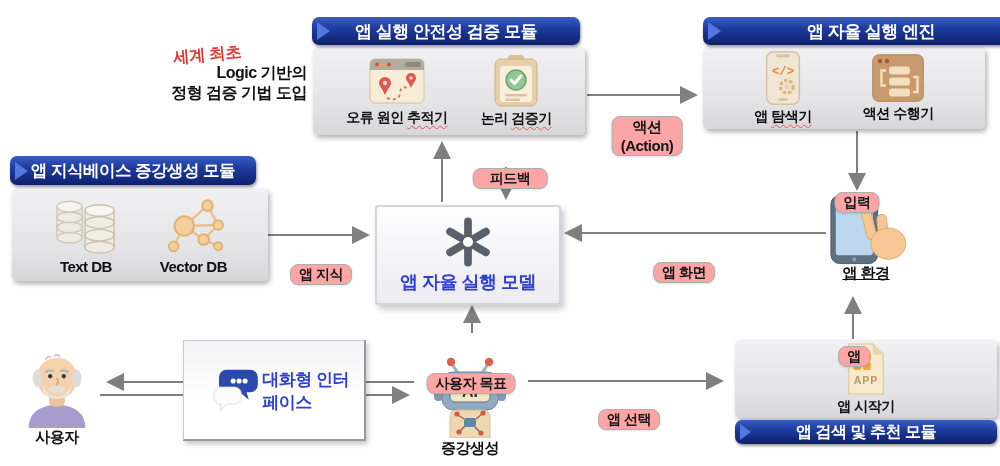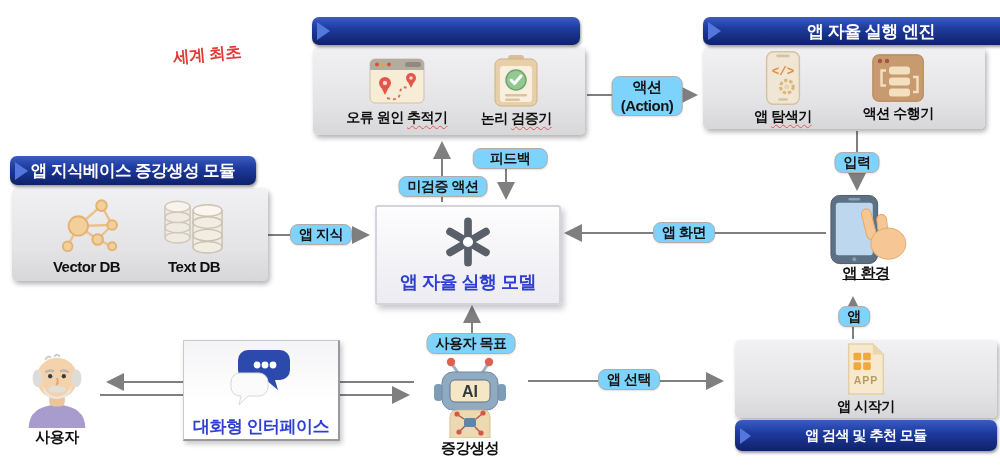--- a/index.html
+++ b/index.html
@@ -17,36 +17,36 @@
   .mbody{position:absolute;z-index:2;border-radius:5px;
          background:linear-gradient(180deg,#f1f1f3 0%,#e4e4e6 65%,#d7d7d9 100%);
          box-shadow:2px 3px 5px rgba(0,0,0,.3);
          display:flex;align-items:center;justify-content:space-evenly;}
   .mitem{display:flex;flex-direction:column;align-items:center;gap:3px;}
   .mitem .lbl{font-size:14px;font-weight:bold;color:#0f0f0f;white-space:nowrap;letter-spacing:-0.5px;}
   .db .lbl{font-size:15px;}
   .sq{text-decoration-line:underline;text-decoration-style:wavy;text-decoration-color:#e2574c;
       text-decoration-thickness:1px;text-underline-offset:3px;}
   
-  .alabel{position:absolute;z-index:5;background:#7dd3fc;border:1.6px solid #adadad;border-radius:8px;
+  .alabel{position:absolute;z-index:5;background:#fca5a5;border:1.6px solid #adadad;border-radius:8px;
           padding:0 8px;font-size:14px;font-weight:bold;color:#151515;line-height:19px;
           white-space:nowrap;transform:translateX(-50%);box-shadow:0 1px 2px rgba(0,0,0,.12);
-          letter-spacing:-0.5px;text-align:center;}
+          letter-spacing:-0.5px;text-align:center;margin-top:40px;}
   
   .model-box{position:absolute;z-index:3;left:375px;top:205px;width:182px;height:96px;
              background:linear-gradient(180deg,#fdfdfe,#ececf1);
              border:2px solid #d4d4dc;border-radius:3px;
              box-shadow:3px 4px 6px rgba(0,0,0,.22);
              display:flex;flex-direction:column;align-items:center;justify-content:center;gap:2px;}
   .model-box .mtext{font-size:18px;font-weight:bold;color:#2f3fd3;letter-spacing:-0.5px;}
   .iface-box{position:absolute;z-index:3;left:183px;top:340px;width:154px;height:98px;
              background:linear-gradient(180deg,#f4f4f6,#ffffff 60%);
              border:1px solid #c9c9cf;border-right:2px solid #98989f;border-bottom:2px solid #98989f;
              box-shadow:2px 3px 5px rgba(0,0,0,.22);
-             display:flex;flex-direction:column;align-items:center;justify-content:flex-start;}
+             display:flex;flex-direction:row;align-items:center;justify-content:flex-start;padding-left:26px;}
   .iface-box .itext{font-size:17px;font-weight:bold;color:#2f3fd3;letter-spacing:-0.5px;margin-top:2px;}
   .node-svg{position:absolute;z-index:3;}
   .node-label{position:absolute;z-index:3;font-size:15px;font-weight:bold;color:#0f0f0f;
               transform:translateX(-50%);white-space:nowrap;letter-spacing:-0.5px;}
   .badge-red{position:absolute;z-index:4;left:173px;top:44px;color:#e03c36;font-weight:bold;
              font-size:16.5px;transform:rotate(-5deg);letter-spacing:-0.5px;}
   .ann-black{position:absolute;z-index:4;left:140px;top:63px;width:167px;text-align:right;
              font-weight:bold;font-size:16px;color:#111;line-height:20px;letter-spacing:-0.5px;}
 </style>
 </head>
@@ -69,23 +69,28 @@
       <path d="M826,233 H566" marker-end="url(#ah)"></path>
       <path d="M853,339 V298" marker-end="url(#ah)"></path>
       <path d="M472,333 V307" marker-end="url(#ah)"></path>
       <path d="M414,382 H108" marker-end="url(#ah)"></path>
       <path d="M100,395 H408" marker-end="url(#ah)"></path>
       <path d="M528,381 H722" marker-end="url(#ah)"></path>
     </g>
   </svg>
 
   <div class="badge-red">세계 최초</div>
+  <div class="ann-black">
+    <div>Logic 기반의</div>
+    <div>정형 검증 기법 도입</div>
+  </div>
 
   <div class="mhead" style="left:312px;top:17px;width:268px;height:28px;">
     <span class="chev"></span>
+    <span>앱 실행 안전성 검증 모듈</span>
   </div>
   <div class="mbody" style="left:313px;top:47px;width:272px;height:88px;">
     <div class="mitem">
       <svg width="56" height="50" viewBox="0 0 56 50">
         <rect x="1" y="3" width="54" height="44" rx="5" fill="#f7ecd6" stroke="#cfc2a8"></rect>
         <path d="M1,8 a5,5 0 0 1 5,-5 h44 a5,5 0 0 1 5,5 v6 h-54 z" fill="#b3ada1"></path>
         <circle cx="8" cy="8.5" r="2" fill="#d84f3f"></circle>
           <circle cx="14" cy="8.5" r="2" fill="#e2a23c"></circle>
           <circle cx="20" cy="8.5" r="2" fill="#d84f3f"></circle>
         <rect x="36" y="6" width="16" height="5" rx="2.5" fill="#8f8a80"></rect>
@@ -142,40 +147,20 @@
       </svg>
       <div class="lbl"><span>액션 수행기</span><span class="sq"></span></div>
     </div>
   </div>
 
   <div class="mhead" style="left:10px;top:156px;width:246px;height:29px;font-size:16.5px;">
     <span class="chev"></span>
     <span>앱 지식베이스 증강생성 모듈</span>
   </div>
   <div class="mbody" style="left:12px;top:188px;width:256px;height:93px;">
-    <div class="mitem db">
-      <svg width="66" height="60" viewBox="0 0 66 62">
-        <g stroke="#ecc089" stroke-width="2.5">
-          <path d="M24,32 L48,11"></path>
-            <path d="M24,32 L59,31"></path>
-            <path d="M24,32 L44,46"></path>
-            <path d="M24,32 L13,53"></path>
-          <path d="M48,11 L59,31"></path>
-            <path d="M44,46 L59,31"></path>
-            <path d="M44,46 L59,53"></path>
-        </g>
-        <circle cx="24" cy="32" r="10" fill="#f3cf9b" stroke="#e3b271" stroke-width="2"></circle>
-        <circle cx="48" cy="11" r="5.5" fill="#f3cf9b" stroke="#e3b271" stroke-width="2"></circle>
-        <circle cx="59" cy="31" r="5" fill="#f3cf9b" stroke="#e3b271" stroke-width="2"></circle>
-        <circle cx="44" cy="46" r="5.5" fill="#f3cf9b" stroke="#e3b271" stroke-width="2"></circle>
-        <circle cx="13" cy="53" r="5" fill="#f3cf9b" stroke="#e3b271" stroke-width="2"></circle>
-        <circle cx="59" cy="53" r="4.2" fill="#f3cf9b" stroke="#e3b271" stroke-width="2"></circle>
-      </svg>
-      <div class="lbl"><span>Vector DB</span></div>
-    </div>
     <div class="mitem db">
       <svg width="66" height="60" viewBox="0 0 66 62">
         <g fill="#f0ebe2" stroke="#cfc8ba" stroke-width="1.5">
           <path d="M3,12 h26 v32 h-26 z" stroke="none"></path>
           <ellipse cx="16" cy="44" rx="13" ry="5.5"></ellipse>
             <ellipse cx="16" cy="33.5" rx="13" ry="5.5"></ellipse>
           <ellipse cx="16" cy="23" rx="13" ry="5.5"></ellipse>
             <ellipse cx="16" cy="12" rx="13" ry="5.5" fill="#f8f4ed"></ellipse>
           <path d="M3,12 v32 M29,12 v32" fill="none"></path>
         </g>
@@ -183,20 +168,40 @@
           <path d="M32,16 h30 v38 h-30 z" stroke="none"></path>
           <ellipse cx="47" cy="54" rx="15" ry="6"></ellipse>
             <ellipse cx="47" cy="41.5" rx="15" ry="6"></ellipse>
           <ellipse cx="47" cy="28.5" rx="15" ry="6"></ellipse>
             <ellipse cx="47" cy="16" rx="15" ry="6" fill="#faf6ef"></ellipse>
           <path d="M32,16 v38 M62,16 v38" fill="none"></path>
         </g>
       </svg>
       <div class="lbl"><span>Text DB</span></div>
     </div>
+    <div class="mitem db">
+      <svg width="66" height="60" viewBox="0 0 66 62">
+        <g stroke="#ecc089" stroke-width="2.5">
+          <path d="M24,32 L48,11"></path>
+            <path d="M24,32 L59,31"></path>
+            <path d="M24,32 L44,46"></path>
+            <path d="M24,32 L13,53"></path>
+          <path d="M48,11 L59,31"></path>
+            <path d="M44,46 L59,31"></path>
+            <path d="M44,46 L59,53"></path>
+        </g>
+        <circle cx="24" cy="32" r="10" fill="#f3cf9b" stroke="#e3b271" stroke-width="2"></circle>
+        <circle cx="48" cy="11" r="5.5" fill="#f3cf9b" stroke="#e3b271" stroke-width="2"></circle>
+        <circle cx="59" cy="31" r="5" fill="#f3cf9b" stroke="#e3b271" stroke-width="2"></circle>
+        <circle cx="44" cy="46" r="5.5" fill="#f3cf9b" stroke="#e3b271" stroke-width="2"></circle>
+        <circle cx="13" cy="53" r="5" fill="#f3cf9b" stroke="#e3b271" stroke-width="2"></circle>
+        <circle cx="59" cy="53" r="4.2" fill="#f3cf9b" stroke="#e3b271" stroke-width="2"></circle>
+      </svg>
+      <div class="lbl"><span>Vector DB</span></div>
+    </div>
   </div>
 
   <div class="model-box">
     <svg width="52" height="52" viewBox="0 0 54 54">
       <g fill="#596069">
         <rect x="23" y="1.5" width="8" height="26" rx="4" transform="rotate(0 27 27)"></rect>
         <rect x="23" y="1.5" width="8" height="26" rx="4" transform="rotate(60 27 27)"></rect>
         <rect x="23" y="1.5" width="8" height="26" rx="4" transform="rotate(120 27 27)"></rect>
         <rect x="23" y="1.5" width="8" height="26" rx="4" transform="rotate(180 27 27)"></rect>
         <rect x="23" y="1.5" width="8" height="26" rx="4" transform="rotate(240 27 27)"></rect>
@@ -275,31 +280,30 @@
           <rect x="10" y="10" width="8" height="8" rx="1.5"></rect>
             <rect x="20" y="10" width="8" height="8" rx="1.5"></rect>
           <rect x="10" y="20" width="8" height="8" rx="1.5"></rect>
             <rect x="20" y="20" width="8" height="8" rx="1.5"></rect>
         </g>
         <text x="23" y="43" text-anchor="middle" font-size="11" font-weight="bold" fill="#b99a62" letter-spacing="1">APP</text>
       </svg>
       <div class="lbl"><span>앱 시작기</span></div>
     </div>
   </div>
-  <div class="mhead" style="left:735px;top:420px;width:262px;height:31px;font-size:14px;">
+  <div class="mhead" style="left:735px;top:420px;width:262px;height:24px;font-size:16px;">
     <span class="chev" style="border-left-width:11px;border-top-width:8px;border-bottom-width:8px;"></span>
     <span>앱 검색 및 추천 모듈</span>
   </div>
 
   <div class="alabel" style="left:647px;top:76px;font-size:15px;">
     <div>액션</div>
     <div>(Action)</div>
   </div>
   <div class="alabel" style="left:857px;top:152px;">입력</div>
-  <div class="alabel" style="left:510px;top:148px;padding:0 16px;">피드백</div>
-  <div class="alabel" style="left:443px;top:176px;">미검증 액션</div>
+  <div class="alabel" style="left:510px;top:128px;padding:0 16px;">피드백</div>
   <div class="alabel" style="left:321px;top:224px;">앱 지식</div>
   <div class="alabel" style="left:684px;top:222px;">앱 화면</div>
   <div class="alabel" style="left:854px;top:306px;">앱</div>
   <div class="alabel" style="left:471px;top:333px;">사용자 목표</div>
   <div class="alabel" style="left:629px;top:369px;">앱 선택</div>
 
 </div>
 
 </body></html>

